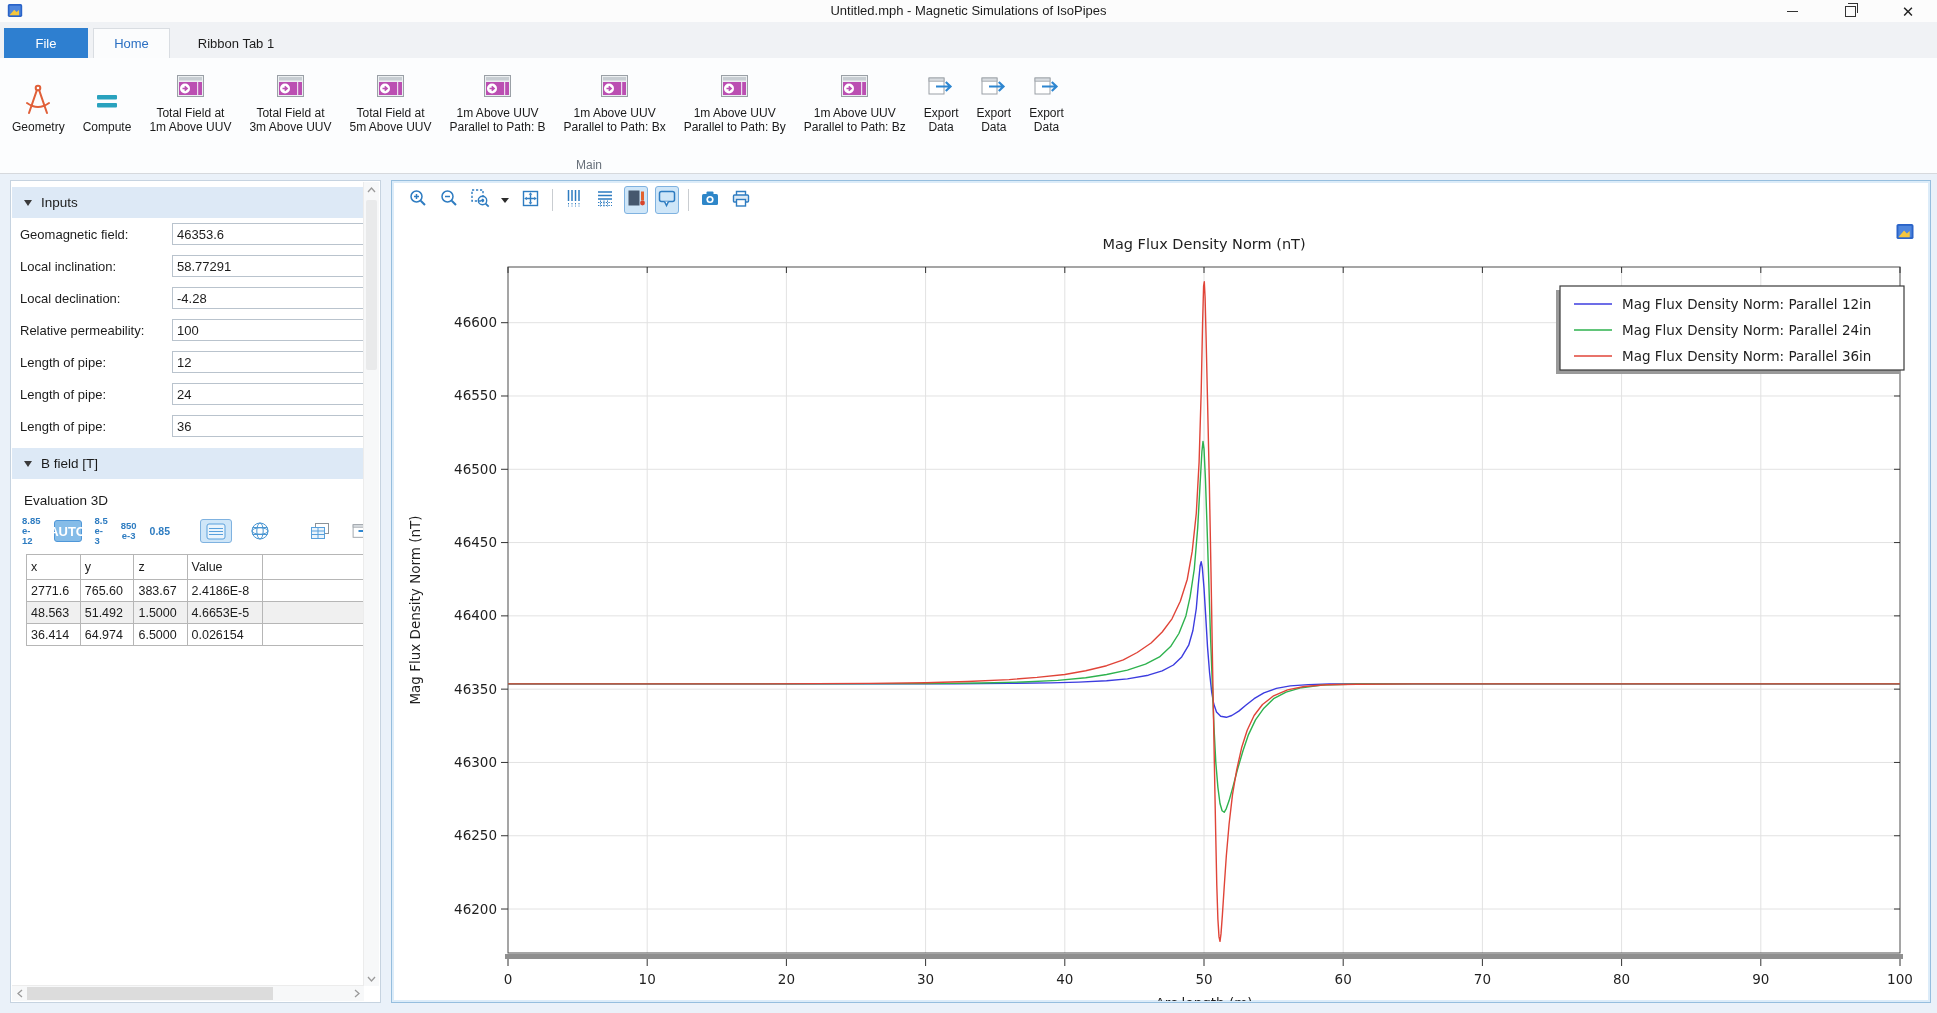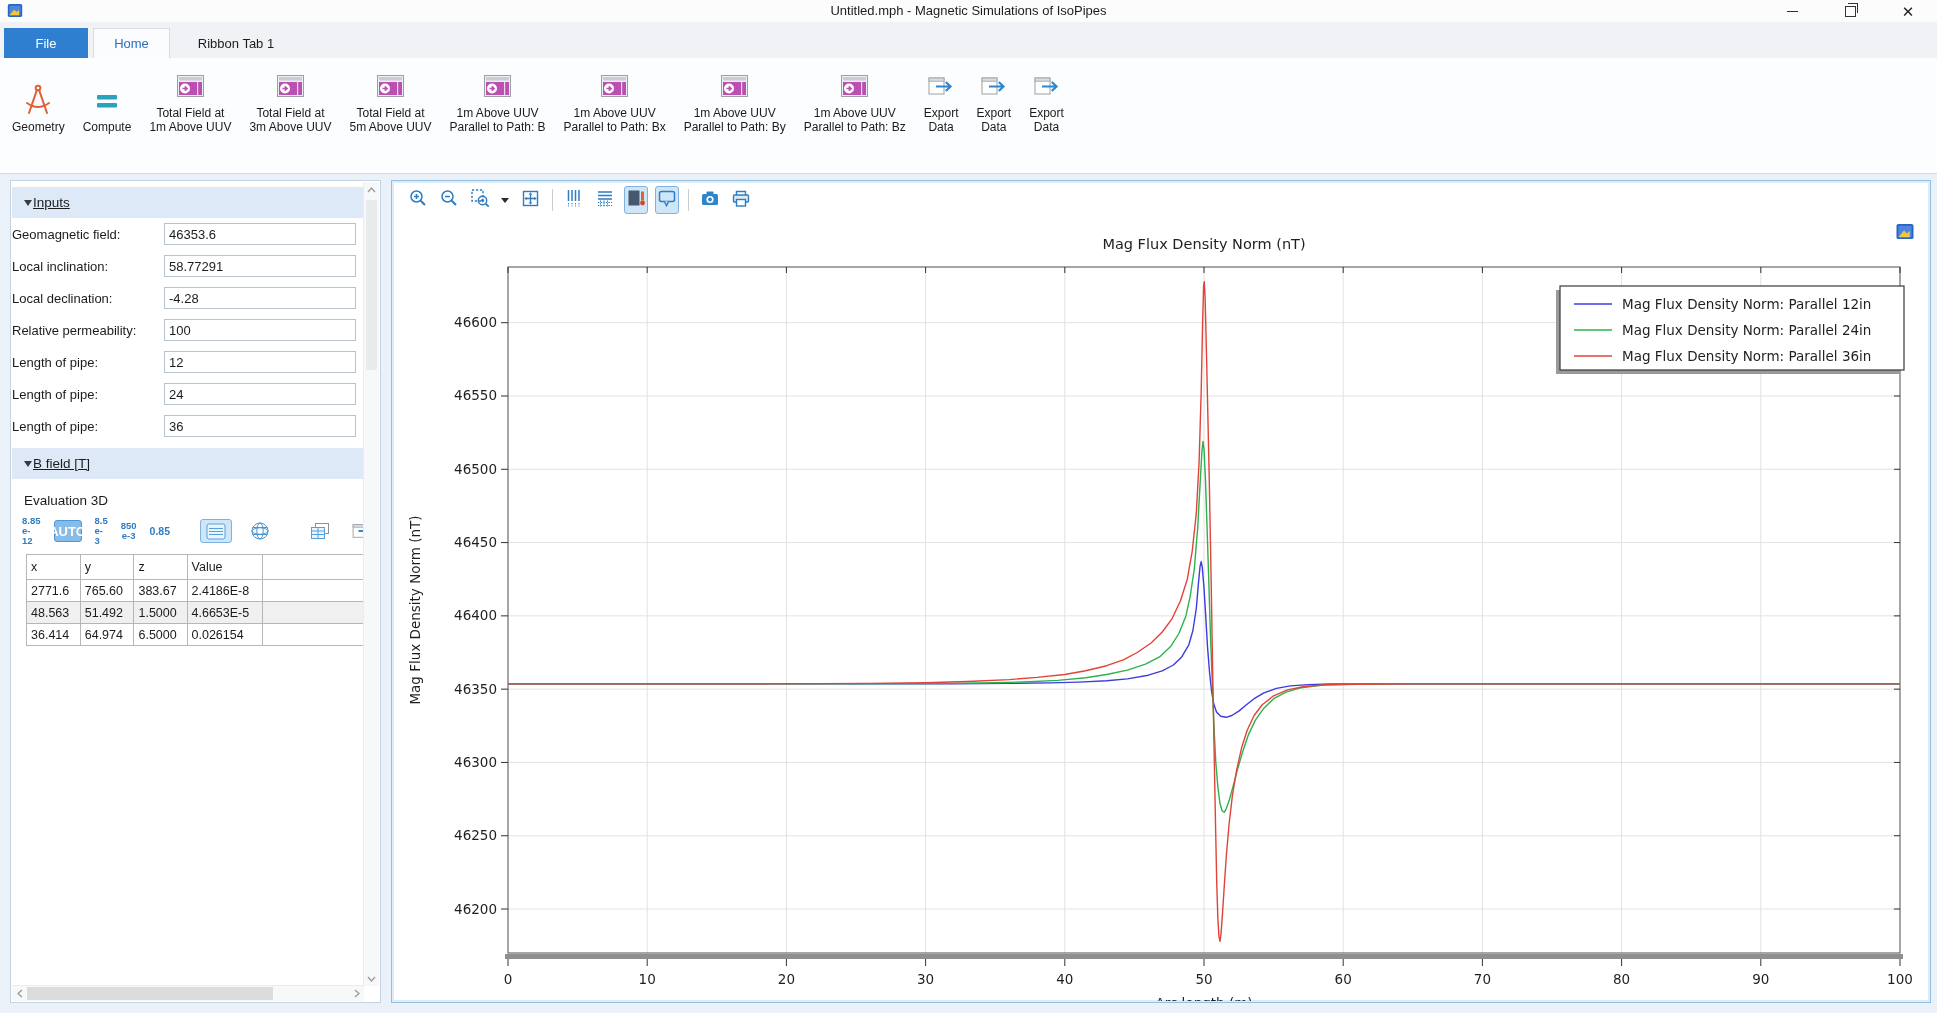--- a/index.html
+++ b/index.html
@@ -24,23 +24,23 @@
   .ribbon{position:absolute;top:58px;left:0;right:0;height:116px;background:#fcfdfe;border-bottom:1px solid #d6d9dd;box-sizing:border-box;}
   .rb-row{position:absolute;left:8px;top:6px;display:flex;align-items:flex-end;gap:10px;}
   .rbtn{display:flex;flex-direction:column;align-items:center;padding:2px 4px;}
   .rbtn .ric{height:40px;display:flex;align-items:center;justify-content:center;}
   .rbtn .rlabel{font-size:12px;line-height:14px;color:#1b1b1b;text-align:center;white-space:pre-line;}
   .ribbon-group{position:absolute;bottom:1px;left:0;width:1178px;text-align:center;font-size:12px;color:#68707a;}
   
   .content{position:absolute;top:175px;left:0;right:0;bottom:0;background:#eaf1f9;}
   .sidebar{position:absolute;left:10px;top:5px;width:371px;height:823px;background:#fff;border:1px solid #c6d3e0;box-sizing:border-box;}
   .sb-inner{position:absolute;left:1px;top:0;right:16px;bottom:16px;overflow:hidden;}
-  .section-header{height:31px;background:#dde9f6;display:flex;align-items:center;padding-left:12px;gap:1px;font-size:13.5px;color:#1b1b1b;margin-top:6px;text-decoration:underline;}
+  .section-header{height:31px;background:#dde9f6;display:flex;align-items:center;padding-left:12px;gap:9px;font-size:13.5px;color:#1b1b1b;margin-top:6px;}
   .tri{width:0;height:0;border-left:4.5px solid transparent;border-right:4.5px solid transparent;border-top:6px solid #3a3a3a;}
-  .inrow{display:flex;align-items:center;height:32px;}
+  .inrow{display:flex;align-items:center;height:32px;padding-left:8px;}
   .inrow .flabel{flex:0 0 152px;font-size:13px;color:#1c1c1c;}
   .inrow input{width:182px;height:20px;border:1px solid #b9c3cd;font-size:13px;padding:0 4px;color:#1c1c1c;font-family:"Liberation Sans",sans-serif;}
   .eval-title{font-size:13.5px;color:#1b1b1b;margin:14px 0 10px 12px;}
   .eval-toolbar{display:flex;align-items:center;gap:13px;margin:0 0 10px 10px;height:26px;}
   .prec{display:flex;flex-direction:column;align-items:center;font-size:9.5px;font-weight:bold;line-height:10px;color:#2e7cc1;}
   .chip{min-width:26px;height:20px;border-radius:3px;display:flex;align-items:center;justify-content:center;}
   .chip-auto{background:#85bce8;border:1px solid #4f97d8;color:#fff;font-size:13px;font-weight:bold;}
   .chip-ic{padding:1px 2px;}
   .chip-active{background:#cfe6f8;border:1px solid #7fb2e0;border-radius:3px;}
   .vsep{width:1px;height:22px;background:#c9cdd1;margin:0 2px;}
@@ -259,20 +259,21 @@
           <svg width="26" height="22" viewBox="0 0 26 22">
             <rect x="1" y="3" width="15" height="16" fill="#fff" stroke="#9aa0a6"></rect>
             <rect x="1" y="3" width="15" height="3.2" fill="#d9dde1" stroke="#9aa0a6" stroke-width="0.8"></rect>
             <path d="M8 11.5 H21.5 M17.8 7 L22.5 11.5 L17.8 16" stroke="#2e86d0" stroke-width="2.2" fill="none"></path>
           </svg>
         </div>
         <div class="rlabel">Export
 Data</div>
       </div>
     </div>
+  <div class="ribbon-group">Main</div>
 </div>
 
 <div class="content">
 
   <div class="sidebar">
     <div class="sb-inner">
       <div class="section-header">
         <span class="tri"></span>
         <span>Inputs</span>
       </div>

